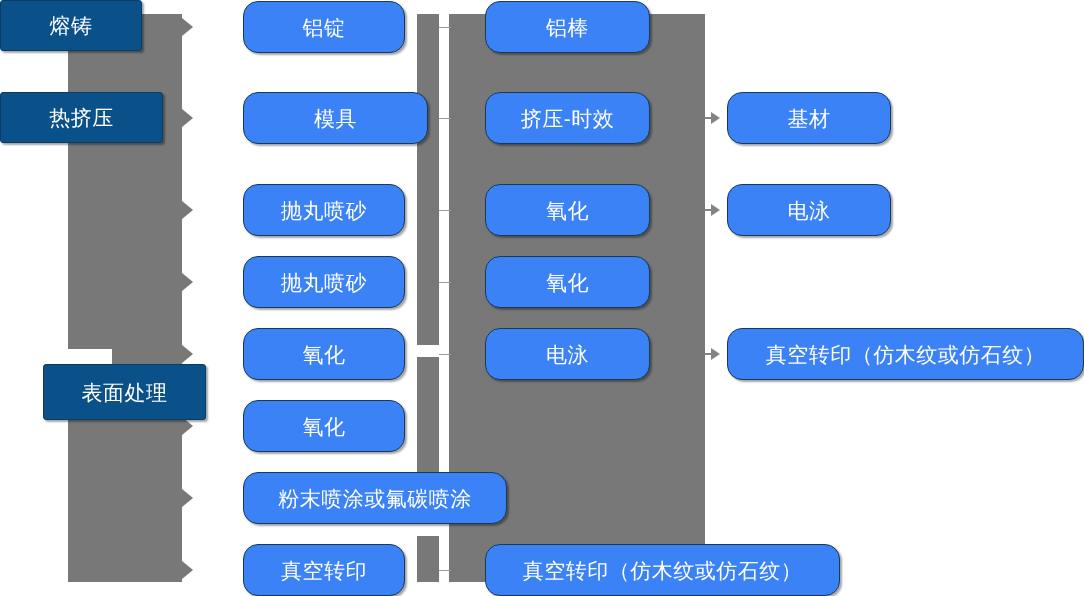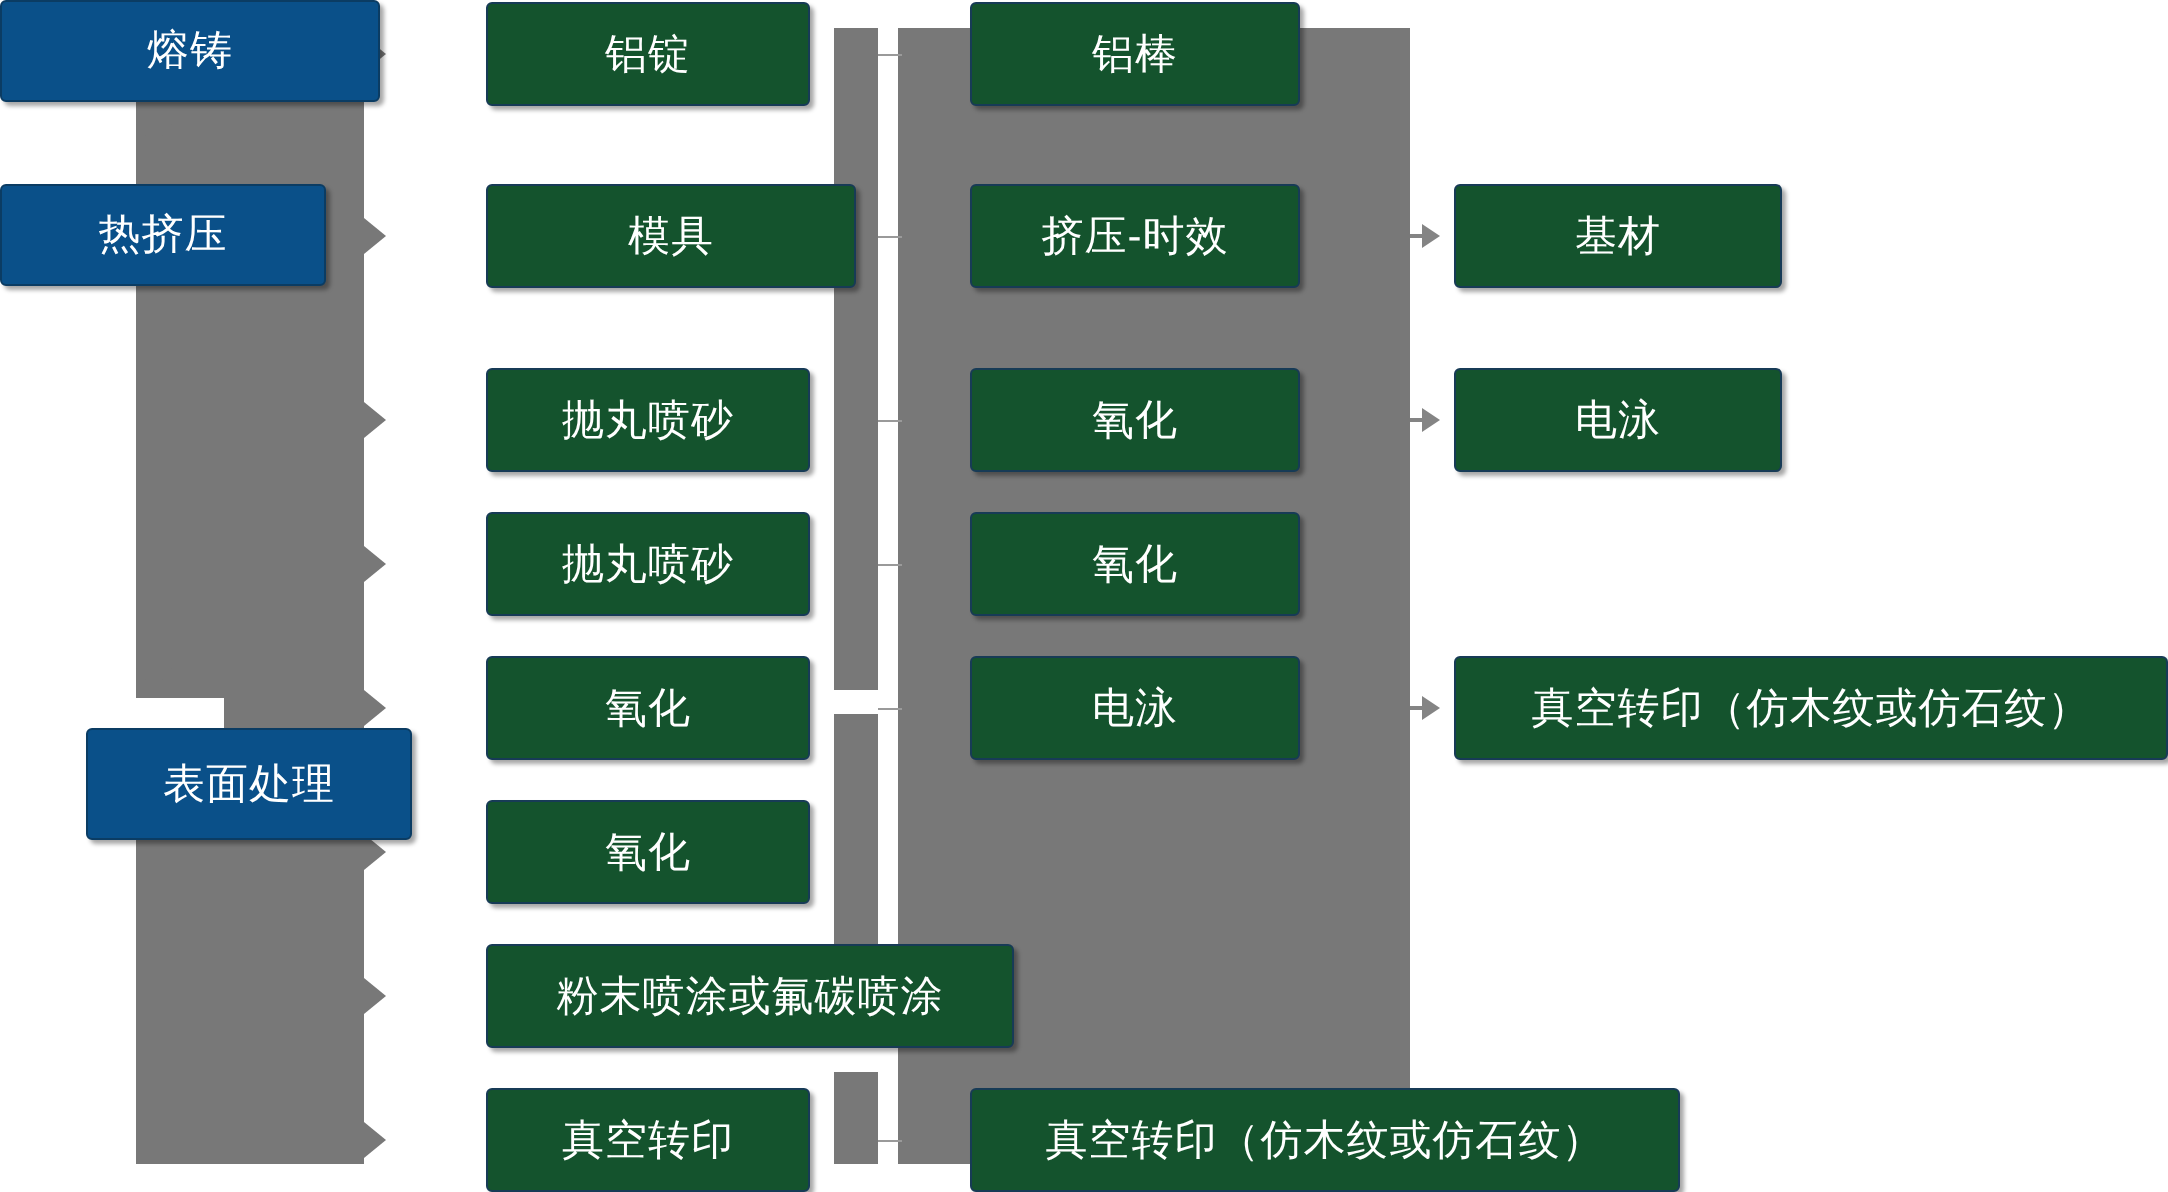--- a/index.html
+++ b/index.html
@@ -58,21 +58,21 @@
     color:#ffffff;
     border:1px solid #17324a;
     border-radius:3px;
     font-size:21px;
     line-height:1;
     letter-spacing:.5px;
     box-shadow:2px 2px 2px rgba(0,0,0,.35);
     white-space:nowrap;
   }
   .box.dark{ background:#0a5089; border-color:#0b3c63;}
-  .box.light{ background:#14532d; border-color:#173b56;}
+  .box.light{ background:#3b82f6; border-color:#173b56;border-radius:15px;}
 </style>
 </head>
 <body>
 
 <div id="stage">
 
   <div class="grey" style="left:68px;  top:14px;  width:114px; height:568px;"></div>
 
   <div class="sep" style="left:68px;  top:349px; width:44px;  height:32px;"></div>
 
@@ -112,21 +112,21 @@
   <div class="tick-stem" style="left:705px; top:117px; width:8px;"></div>
   <div class="tick" style="left:711px; top:112px;"></div>
   <div class="tick-stem" style="left:705px; top:209px; width:8px;"></div>
   <div class="tick" style="left:711px; top:204px;"></div>
   <div class="tick-stem" style="left:705px; top:353px; width:8px;"></div>
   <div class="tick" style="left:711px; top:348px;"></div>
 
   <div class="tick-stem" style="left:655px; top:353px; width:0px;"></div>
 
   <div>
-      <div class="box dark" style="left: 0px; top: 0px; width: 190px; height: 51px;">
+      <div class="box dark" style="left: 0px; top: 0px; width: 142px; height: 51px;">
         <span>熔铸</span>
       </div>
       <div class="box dark" style="left: 0px; top: 92px; width: 163px; height: 51px;">
         <span>热挤压</span>
       </div>
       <div class="box dark" style="left: 0px; top: 364px; width: 163px; height: 56px; margin-left: 43px;">
         <span>表面处理</span>
       </div>
     </div>
   <div>

